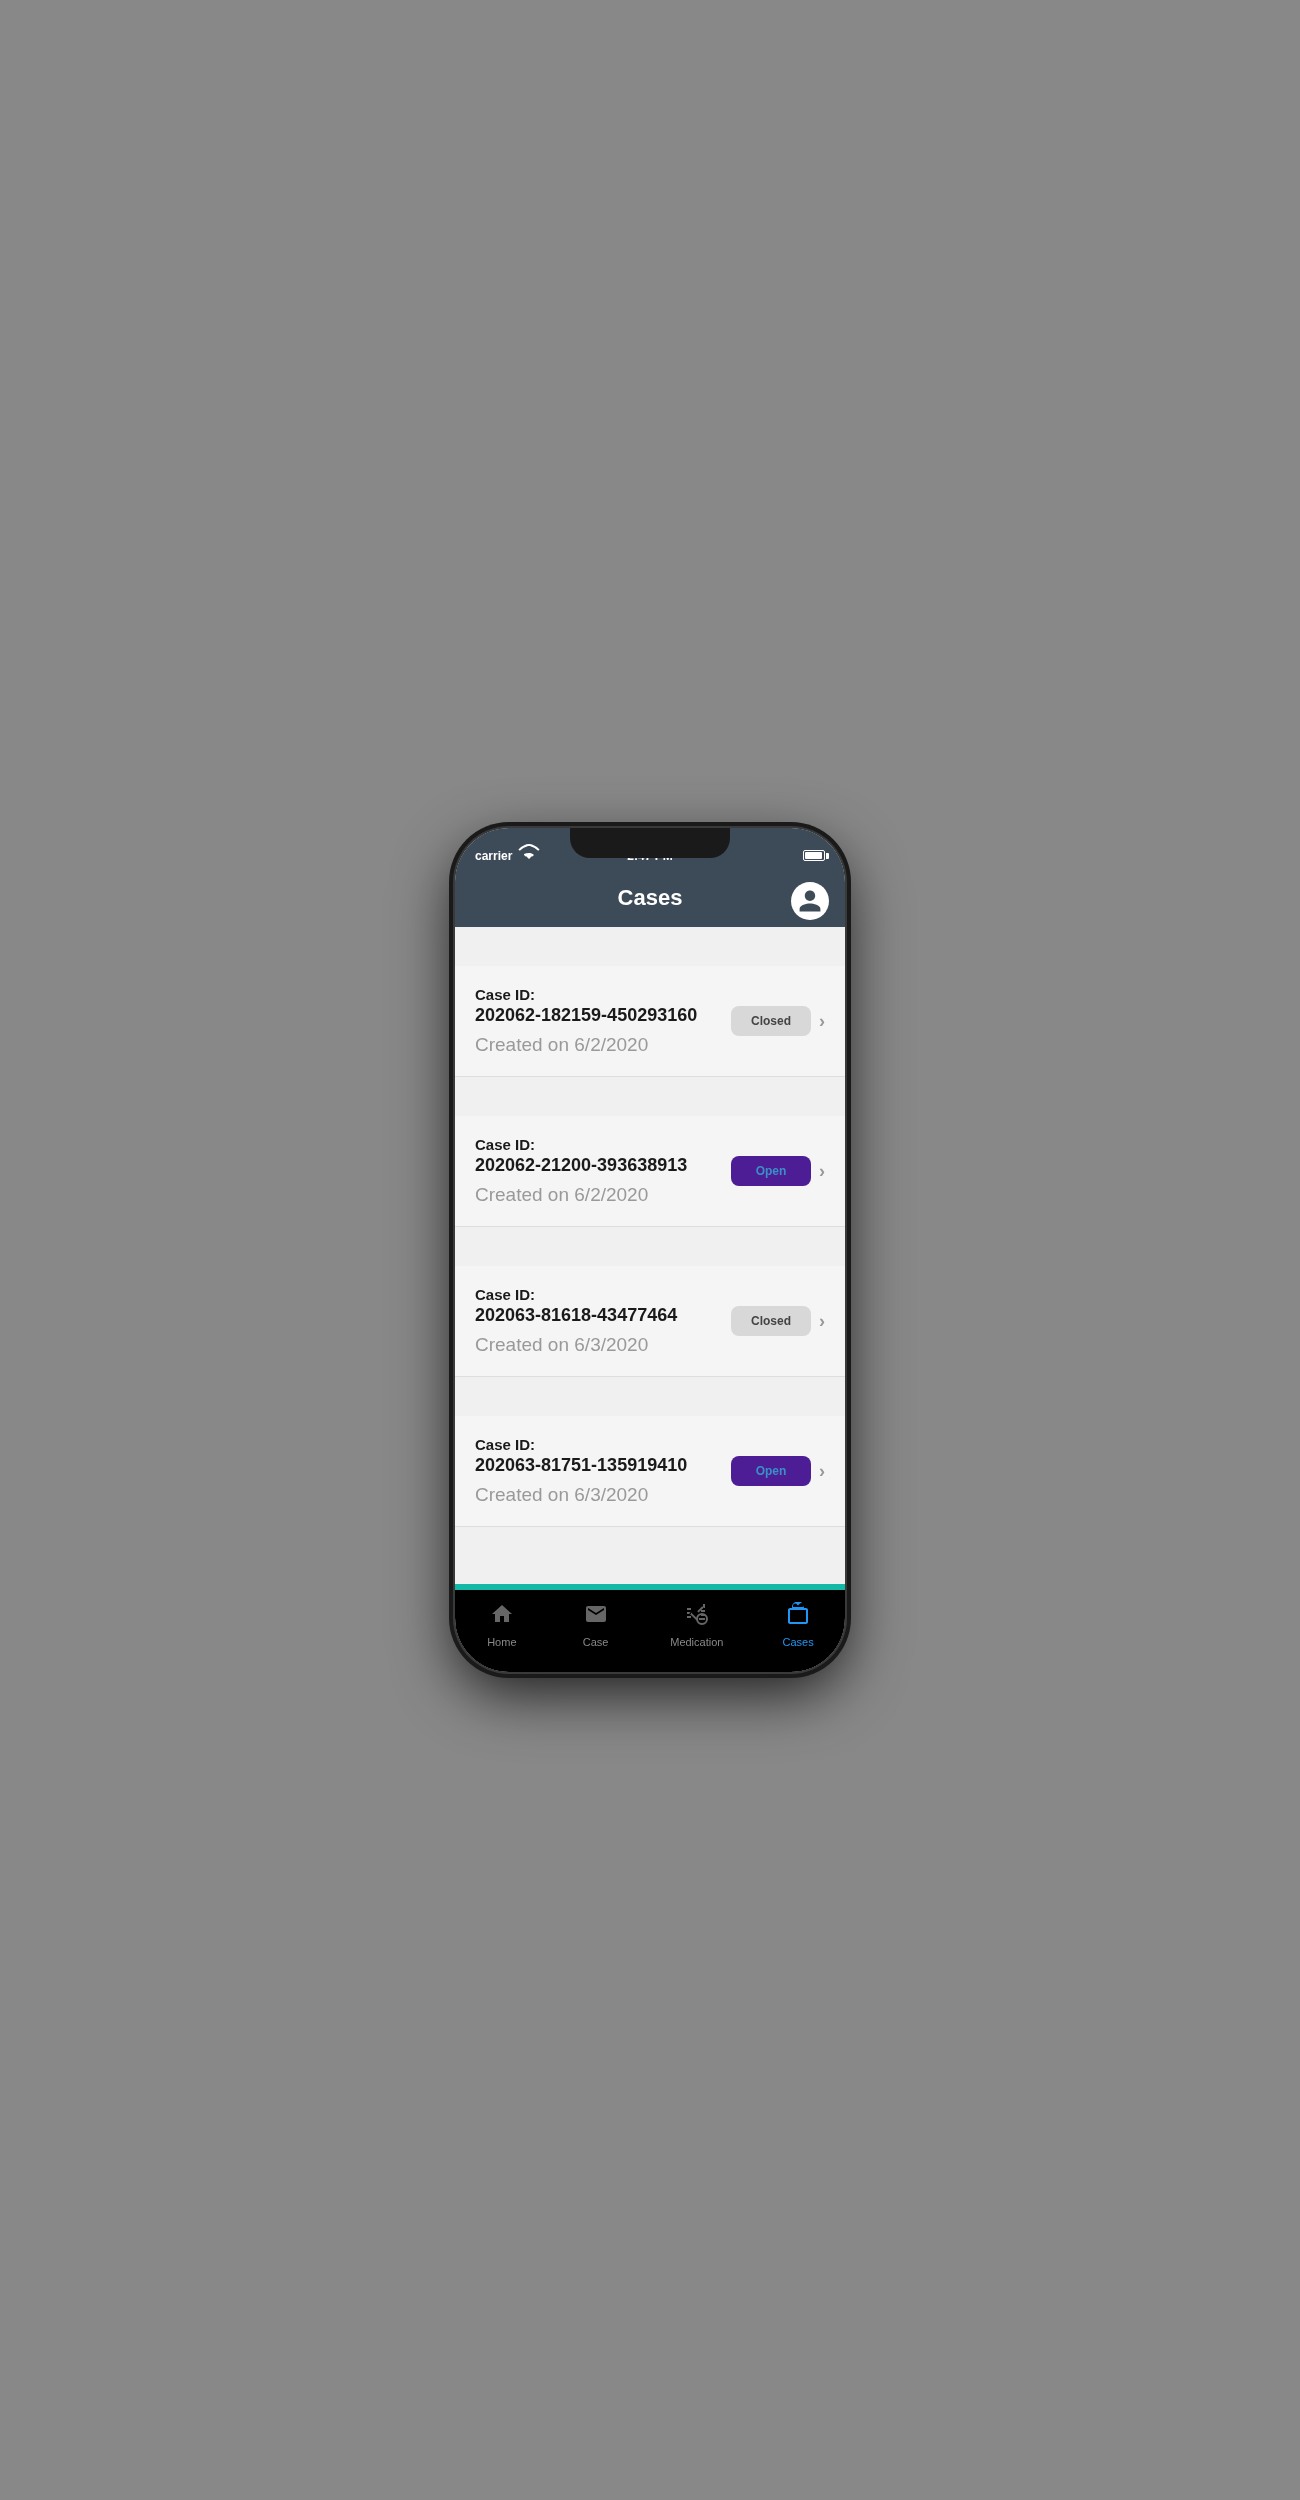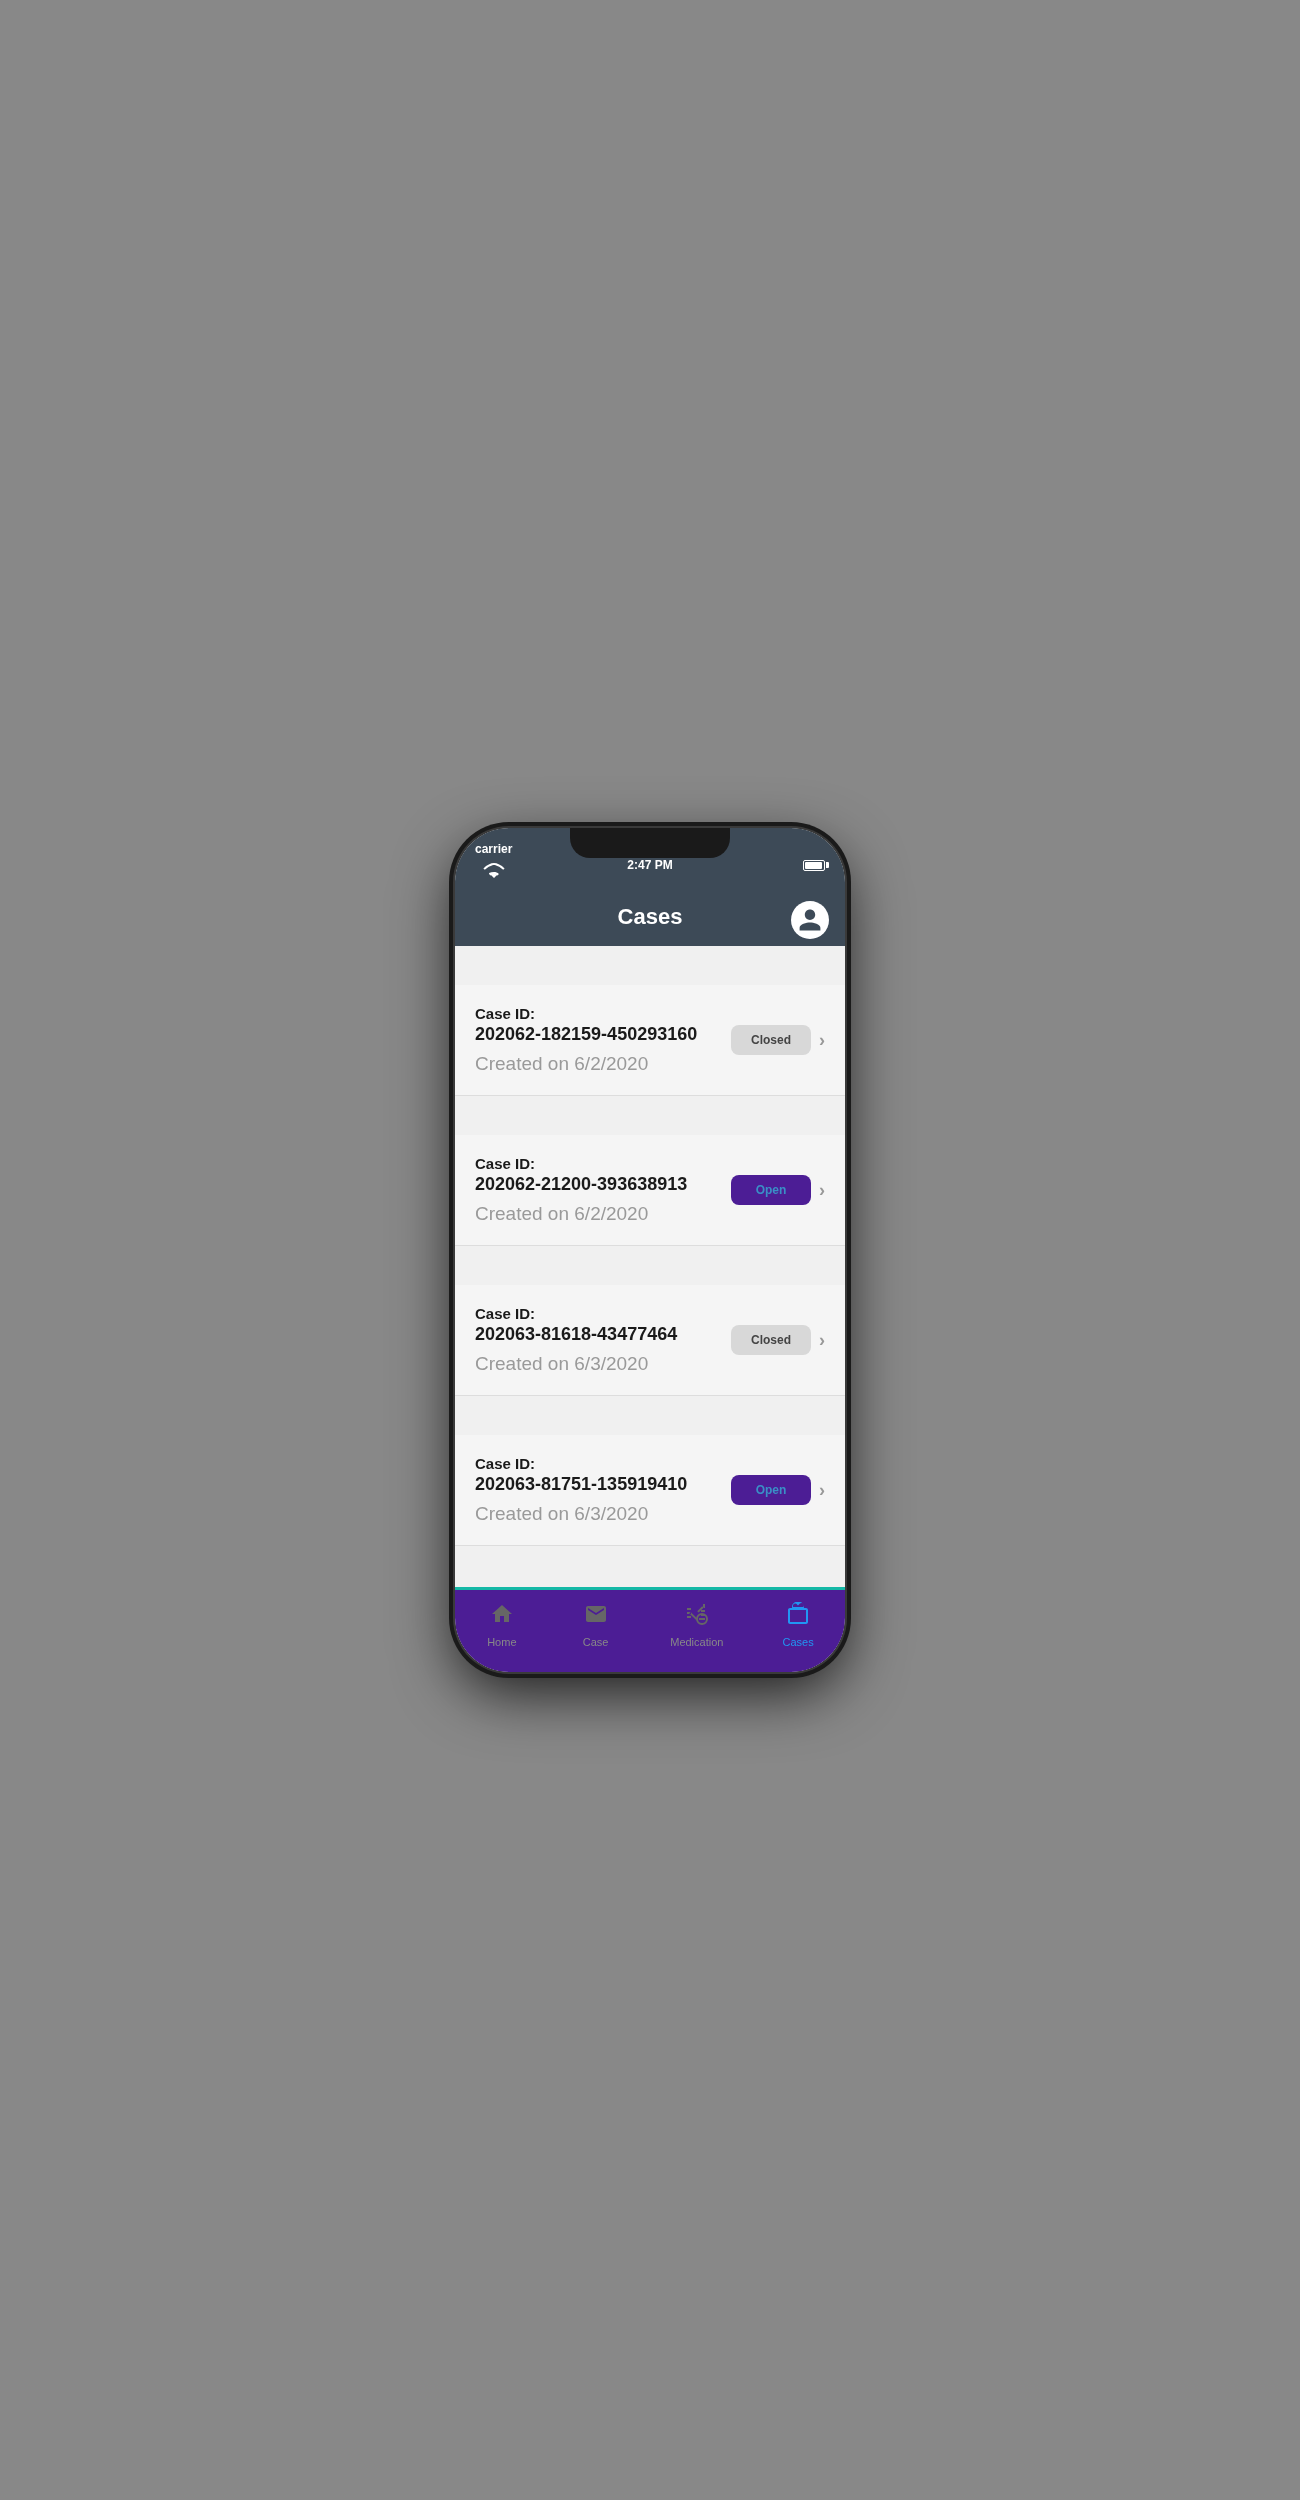--- a/index.html
+++ b/index.html
@@ -63,21 +63,20 @@
       position: relative;
     }
 
     .status-bar-left {
       font-size: 12px;
       color: white;
       font-weight: 600;
       display: flex;
       align-items: center;
       gap: 5px;
-      flex-direction: column;
     }
 
     .status-bar-center {
       font-size: 12px;
       color: white;
       font-weight: 600;
       position: absolute;
       left: 50%;
       transform: translateX(-50%);
     }
@@ -215,26 +214,26 @@
     }
 
     .chevron {
       color: #999;
       font-size: 18px;
       font-weight: 600;
     }
 
     
     .bottom-nav {
-      background: #4c1d95;
+      background: #000000;
       display: flex;
       justify-content: space-around;
       align-items: center;
       padding: 8px 0 20px 0;
-      border-top: 3px solid #14b8a6;
+      border-top: 6px solid #14b8a6;
     }
 
     .nav-item {
       display: flex;
       flex-direction: column;
       align-items: center;
       gap: 4px;
       padding: 4px 16px;
       cursor: pointer;
       min-width: 70px;

